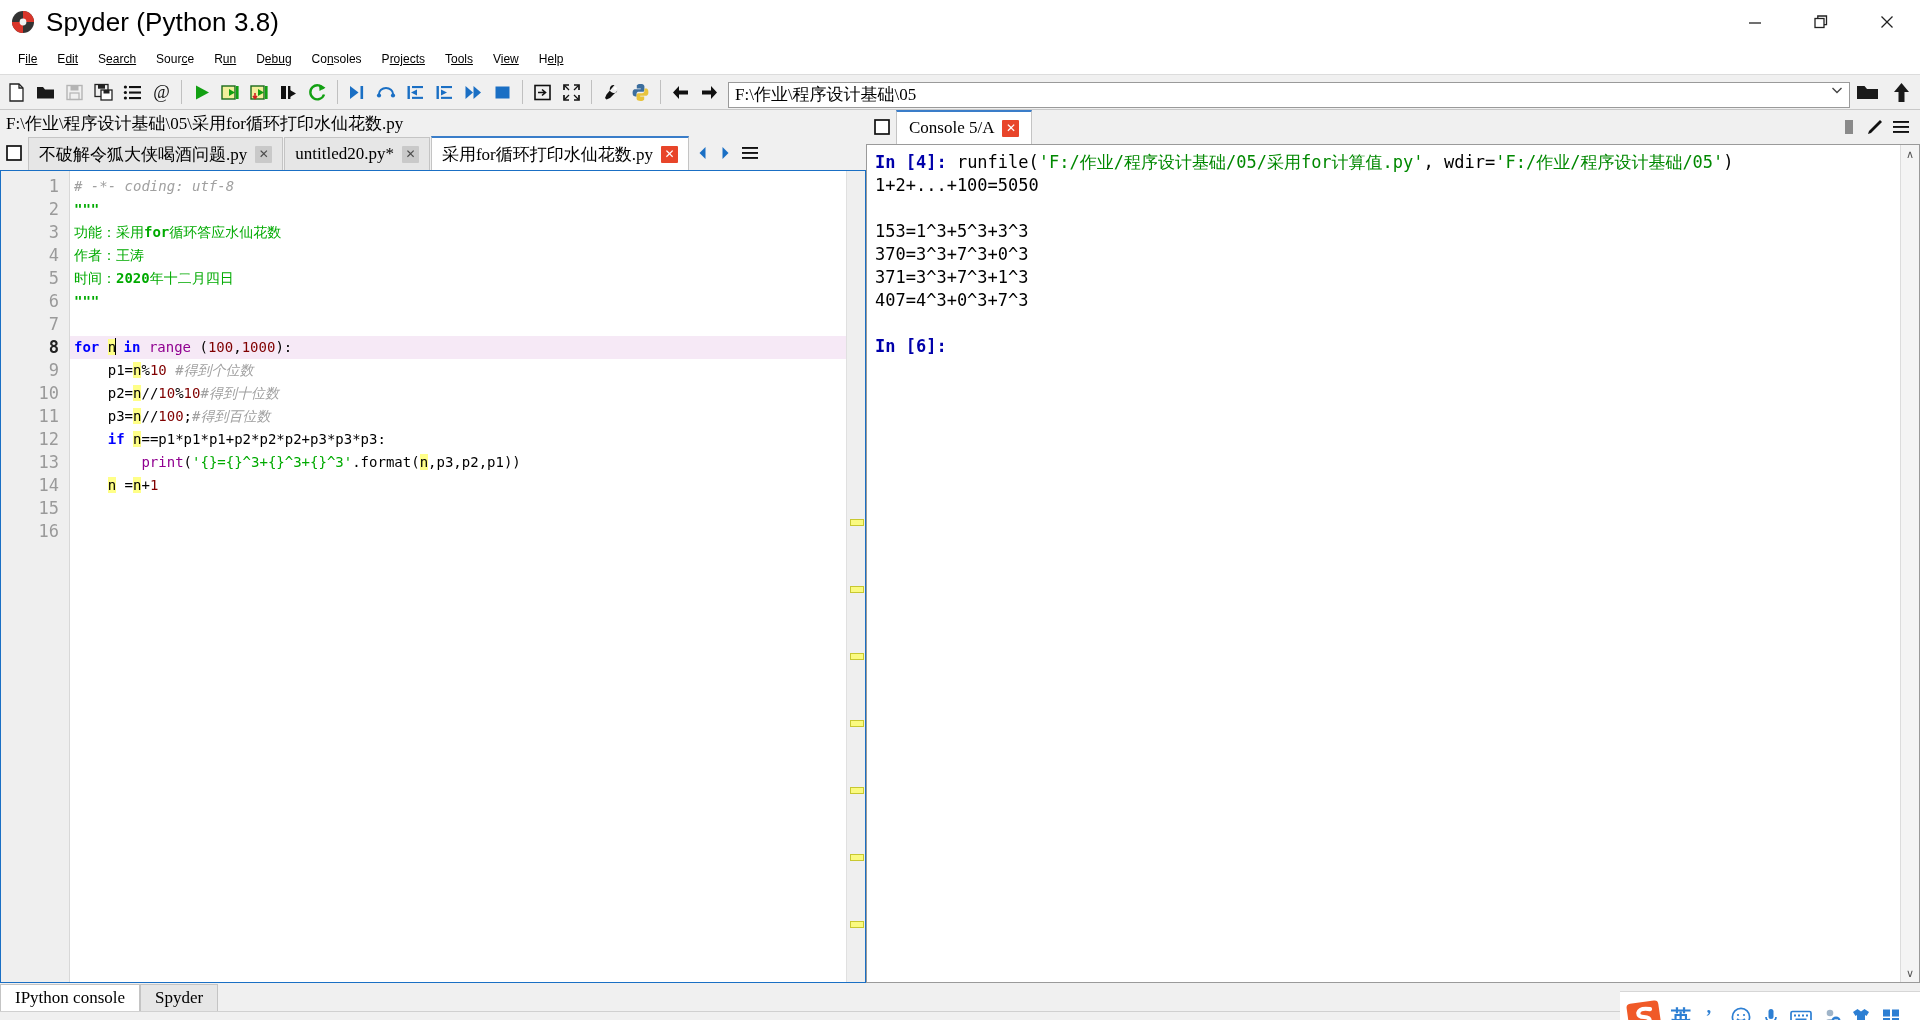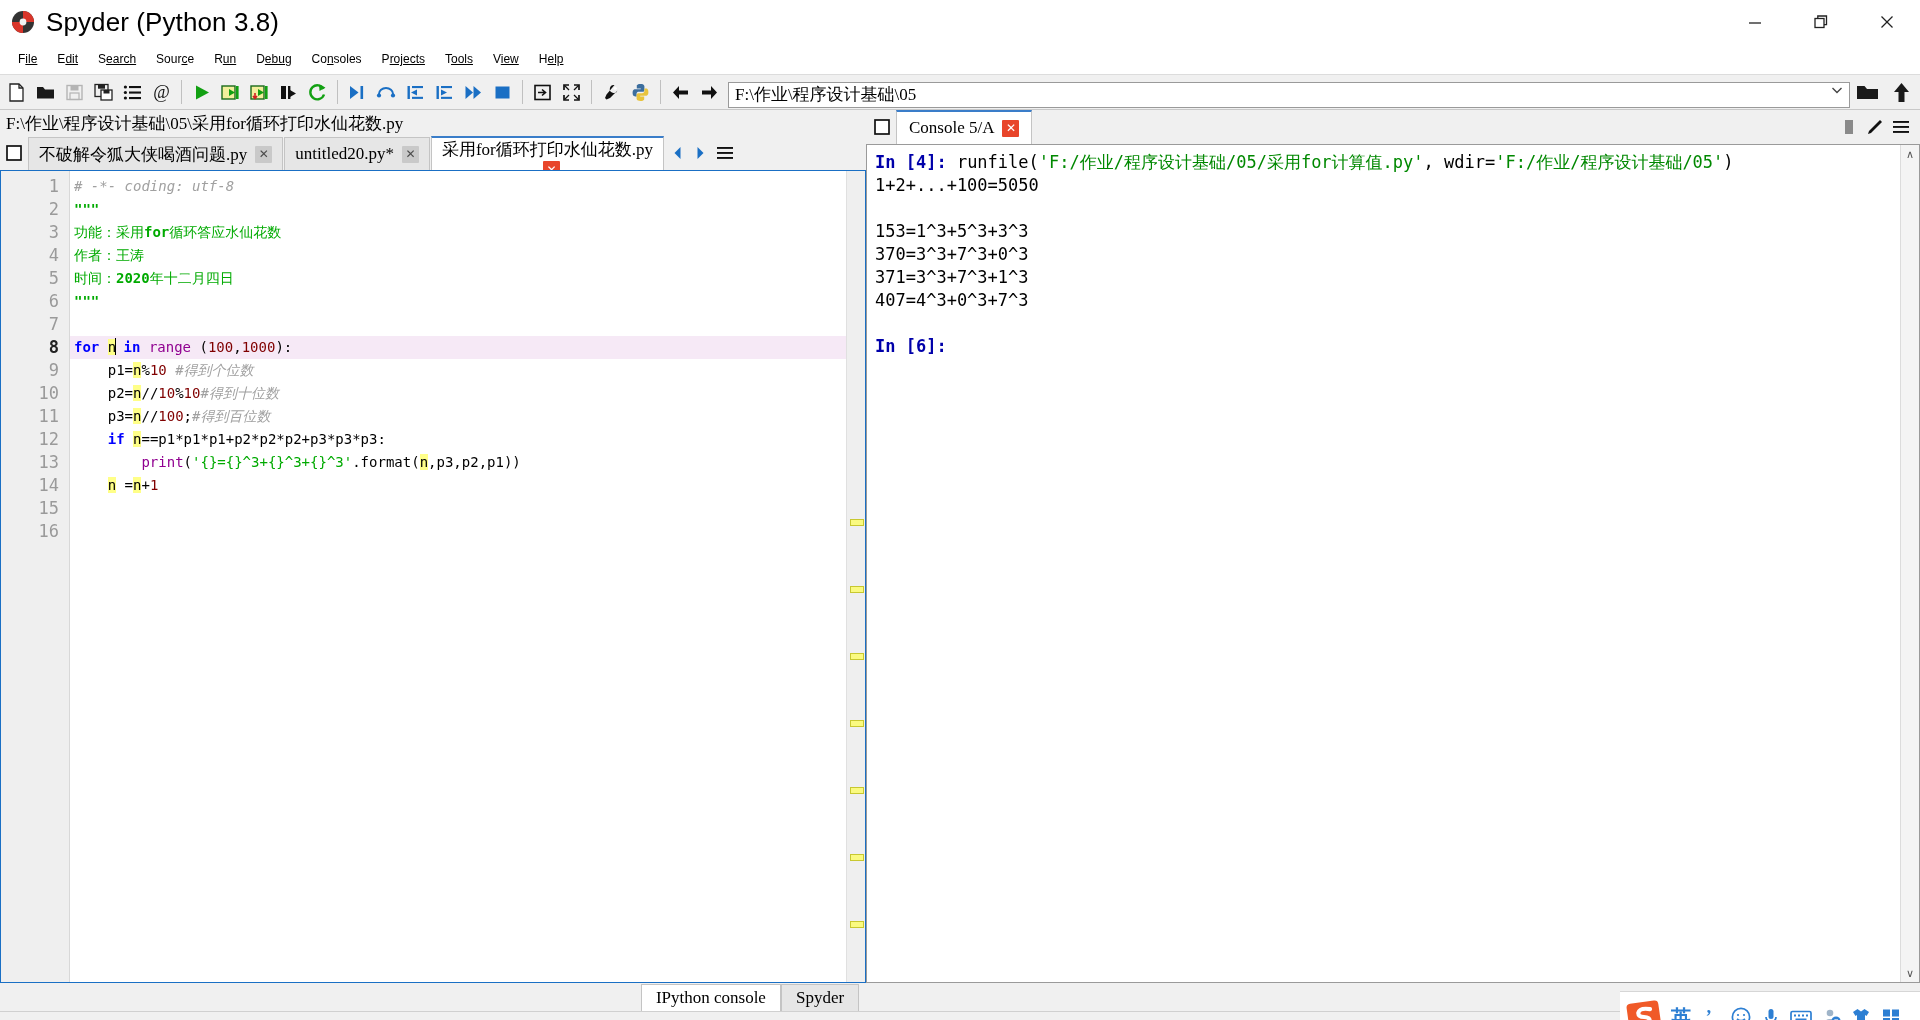--- a/index.html
+++ b/index.html
@@ -37,21 +37,21 @@
   #leftpane{width:866px;flex:none;display:flex;flex-direction:column;background:#f0f0f0;}
   #rightpane{flex:1;display:flex;flex-direction:column;background:#f0f0f0;min-width:0;}
   
   #filepath{height:26px;display:flex;align-items:center;padding-left:6px;
             font-family:"Liberation Serif",serif;font-size:17px;white-space:nowrap;}
   #edtabsrow{height:34px;display:flex;align-items:flex-end;background:#f0f0f0;}
   #edtabicon{width:28px;height:34px;display:flex;align-items:center;justify-content:center;flex:none;}
   .edtab{height:32px;display:flex;align-items:center;padding:0 10px;background:#e6e6e6;
          border:1px solid #c4c4c4;border-bottom:none;font-family:"Liberation Serif",serif;
          font-size:17px;white-space:nowrap;margin-right:1px;flex:none;}
-  .edtab.active{background:#ffffff;border-top:2px solid #3a7dc9;padding-top:0;flex-direction:column;}
+  .edtab.active{background:#ffffff;border-top:2px solid #3a7dc9;padding-top:0;}
   .tabclose{width:17px;height:17px;margin-left:8px;display:flex;align-items:center;justify-content:center;
             background:#c9c9c9;color:#4a4a4a;font-size:12px;line-height:1;border-radius:1px;flex:none;
             font-family:"Liberation Sans",sans-serif;}
   .edtab.active .tabclose{background:#e8452a;color:#fff;}
   #tabnavs{display:flex;align-items:center;height:34px;margin-left:2px;}
   .tabnav{width:22px;height:30px;display:flex;align-items:center;justify-content:center;flex:none;}
   #editorbox{flex:1;margin:0 0 0 0;border:1px solid #1a6fc4;background:#ffffff;display:flex;overflow:hidden;
              position:relative;}
   #gutter{width:68px;flex:none;background:#efefef;border-right:1px solid #d8d8d8;padding-top:4px;}
   .lnum{height:23px;line-height:23px;text-align:right;padding-right:10px;color:#9a9a9a;
@@ -85,21 +85,21 @@
   #cotext{flex:1;padding:6px 8px 0 8px;font-family:"DejaVu Sans Mono",monospace;font-size:17px;
           line-height:23px;overflow:hidden;min-width:0;}
   .coline{white-space:pre-wrap;word-break:break-word;}
   .in{color:#0000aa;font-weight:bold;}
   .cstr{color:#008800;}
   .cfn{color:#000;}
   #coscroll{width:18px;flex:none;background:#f4f4f4;border-left:1px solid #dcdcdc;
             display:flex;flex-direction:column;align-items:center;}
   .sbarrow{height:18px;display:flex;align-items:center;justify-content:center;font-size:11px;color:#555;}
   
-  #bottomtabs{height:28px;display:flex;align-items:flex-end;justify-content:center;
+  #bottomtabs{height:28px;display:flex;align-items:flex-end;justify-content:flex-start;
               padding-right:420px;background:#f0f0f0;}
   .btab{height:26px;display:flex;align-items:center;padding:0 14px;background:#e6e6e6;
         border:1px solid #c4c4c4;border-bottom:none;font-family:"Liberation Serif",serif;
         font-size:17px;white-space:nowrap;}
   .btab.active{background:#ffffff;}
   #statusbar{height:30px;background:#f0f0f0;border-top:1px solid #d0d0d0;
              display:flex;align-items:center;justify-content:flex-end;
              font-family:"Liberation Serif",serif;font-size:17px;position:relative;}
   .stat{display:flex;align-items:center;margin-right:26px;white-space:nowrap;}
   

